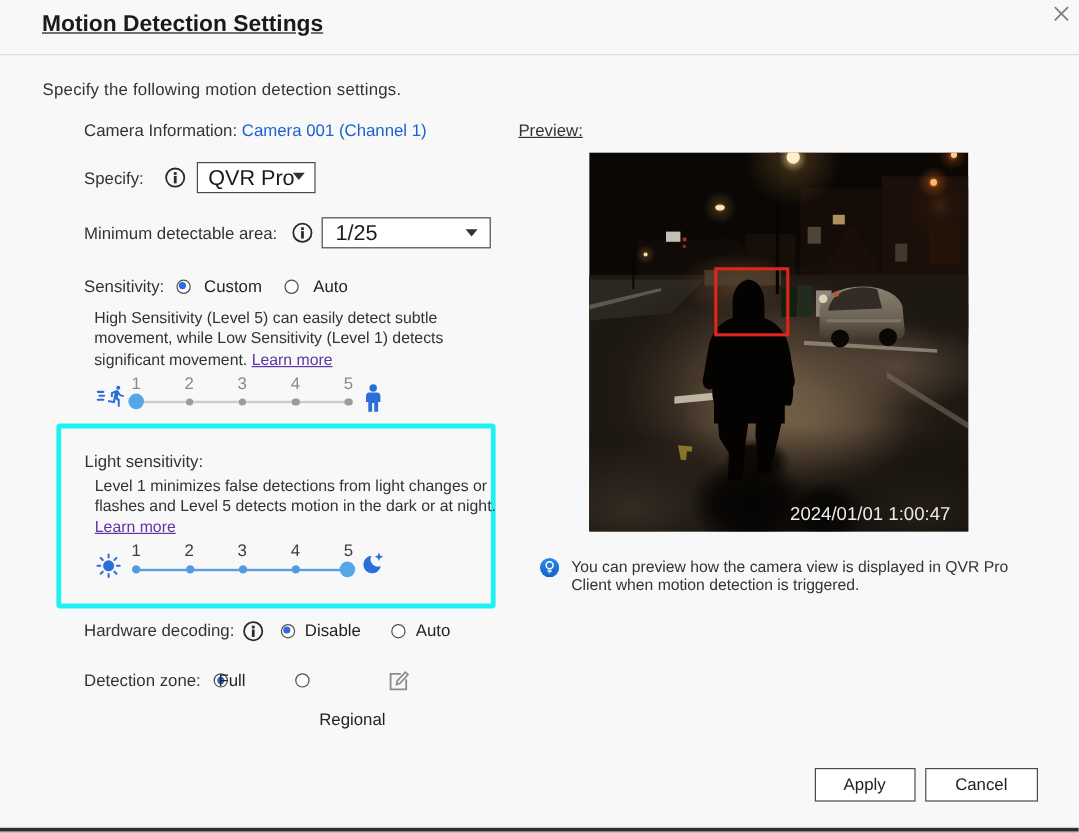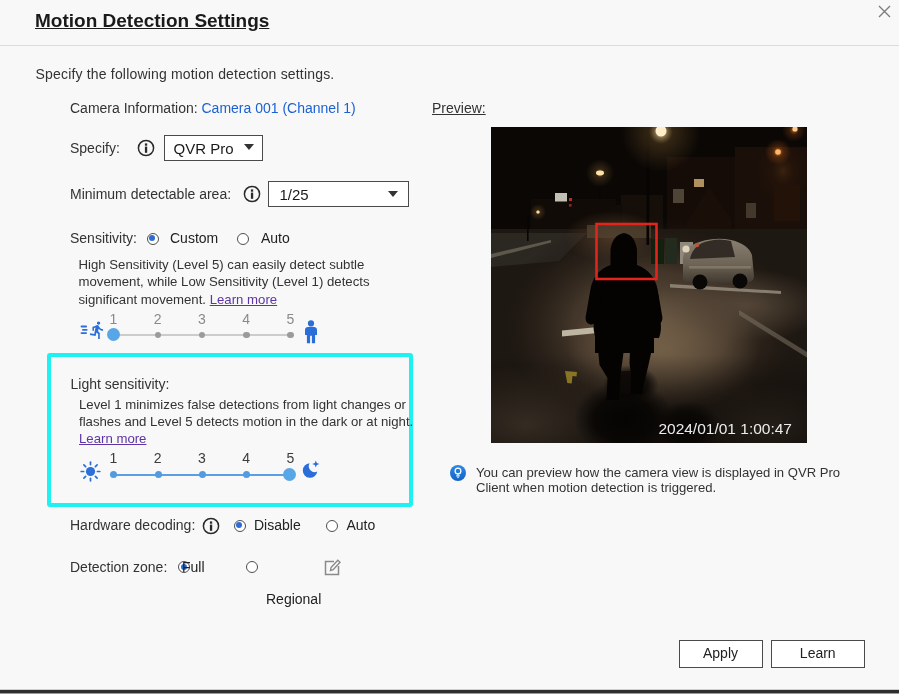--- a/index.html
+++ b/index.html
@@ -3,21 +3,21 @@
 <meta charset="utf-8">
 <style>
 * { margin:0; padding:0; box-sizing:border-box; }
 html,body { width:899px; height:694px; overflow:hidden; }
 body { font-family:"Liberation Sans", sans-serif; background:#f8f8f8; position:relative; color:#333; }
 .abs { position:absolute; }
 .t14 { font-size:14px; line-height:17px; color:#333; white-space:nowrap; }
 .link { color:#1c61d2; }
 .plink { color:#5d35a5; text-decoration:underline; }
 .ddown { position:absolute; background:#fff; border:1.5px solid #4a4a4a; }
-.ddtxt { position:absolute; font-size:15px; line-height:15px; color:#1a1a1a; }
+.ddtxt { position:absolute; font-size:18px; line-height:15px; color:#1a1a1a; }
 .tri { position:absolute; width:0; height:0; border-left:5.5px solid transparent; border-right:5.5px solid transparent; border-top:6.5px solid #333; }
 .radio { position:absolute; width:12px; height:12px; border:1.4px solid #4f4f4f; border-radius:50%; background:#fff; }
 .radio.sel::after { content:""; position:absolute; left:1.6px; top:1.6px; width:6px; height:6px; border-radius:50%; background:#2e6bd4; }
 .num { position:absolute; font-size:14px; width:20px; text-align:center; }
 .btn { position:absolute; width:84px; height:28px; background:#fff; border:1.5px solid #4a4a4a; font-size:14px; color:#222; text-align:center; line-height:24px; }
 </style>
 </head>
 <body>
 
 <div class="abs" style="left:35px; top:10px; font-size:19px; font-weight:bold; color:#1a1a1a;text-decoration:underline;">Motion Detection Settings</div>
@@ -308,17 +308,17 @@
   <path d="M6.7 8.4 L9.3 8.4 L9.1 9.4 L6.9 9.4 Z" fill="#fff"></path>
   <rect x="6.1" y="10.2" width="3.8" height="1.3" rx="0.65" fill="#fff"></rect>
   <path d="M6.9 12.1 L9.1 12.1 L8 13.2 Z" fill="#fff"></path>
 </svg>
 <div class="abs" style="left:476px; top:464.5px; font-size:13.1px; line-height:15.8px; color:#333;">
 You can preview how the camera view is displayed in QVR Pro<br>
 Client when motion detection is triggered.
 </div>
 
 <div class="btn" style="left:678.5px; top:640px; width:84px;">Apply</div>
-<div class="btn" style="left:771px; top:640px; width:93.5px;">Learn</div>
+<div class="btn" style="left:771px; top:640px; width:93.5px;">Cancel</div>
 
 <div class="abs" style="left:0; top:689px; width:899px; height:1px; background:#d0d0d0;"></div>
 <div class="abs" style="left:0; top:690px; width:899px; height:3px; background:#2e2e2e;"></div>
 <div class="abs" style="left:0; top:693px; width:899px; height:1px; background:#9a9a9a;"></div>
 
 </body></html>

